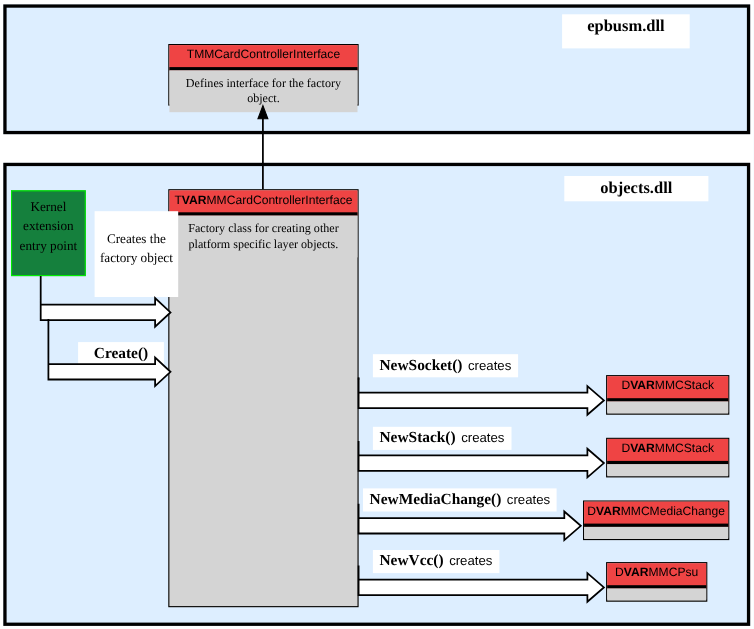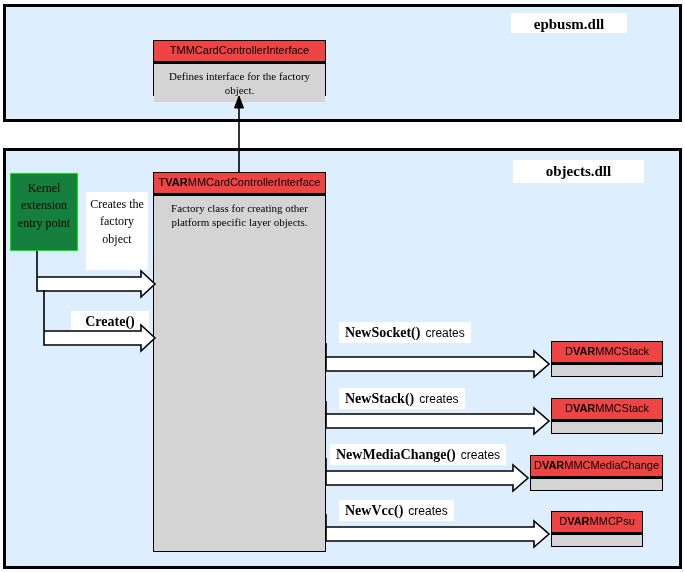--- a/index.html
+++ b/index.html
@@ -32,21 +32,21 @@
     color: #000000;
     font-family: "Liberation Serif", serif;
     font-weight: bold;
     font-size: 15px;
     text-align: center;
     line-height: 20px;
     white-space: nowrap;
     padding: 1px 10px;
     box-sizing: border-box;
   }
-  #label-epbusm  { left: 511px; top: 13px;  width: 116px; height: 20px; }
+  #label-epbusm  { left: 511px; top: 13px;  width: 116px; height: 31px; }
   #label-epbusmv { left: 513px; top: 160px; width: 131px; height: 23px; }
 
   
   .uml-box {
     position: absolute;
     background: #d4d4d4;
     border: 1px solid #000000;
     box-sizing: border-box;
   }
   .uml-head {
@@ -105,25 +105,25 @@
   
   .note {
     position: absolute;
     background: #ffffff;
     color: #000000;
     box-sizing: border-box;
     text-align: center;
     white-space: nowrap;
   }
   #note-createsfactory {
-    left: 86px; top: 192px; width: 62px; height: 78px;
+    left: 86px; top: 192px; width: 76px; height: 78px;
     font-family: "Liberation Serif", serif;
     font-size: 12px;
     line-height: 1.45;
-    padding-top: 4px;
+    padding-top: 17px;
     white-space: normal;
   }
   #note-create {
     left: 71px; top: 311px; width: 78px; height: 21px;
     font-family: "Liberation Serif", serif;
     font-weight: bold;
     font-size: 14px;
     line-height: 21px;
   }
   .call-note {

